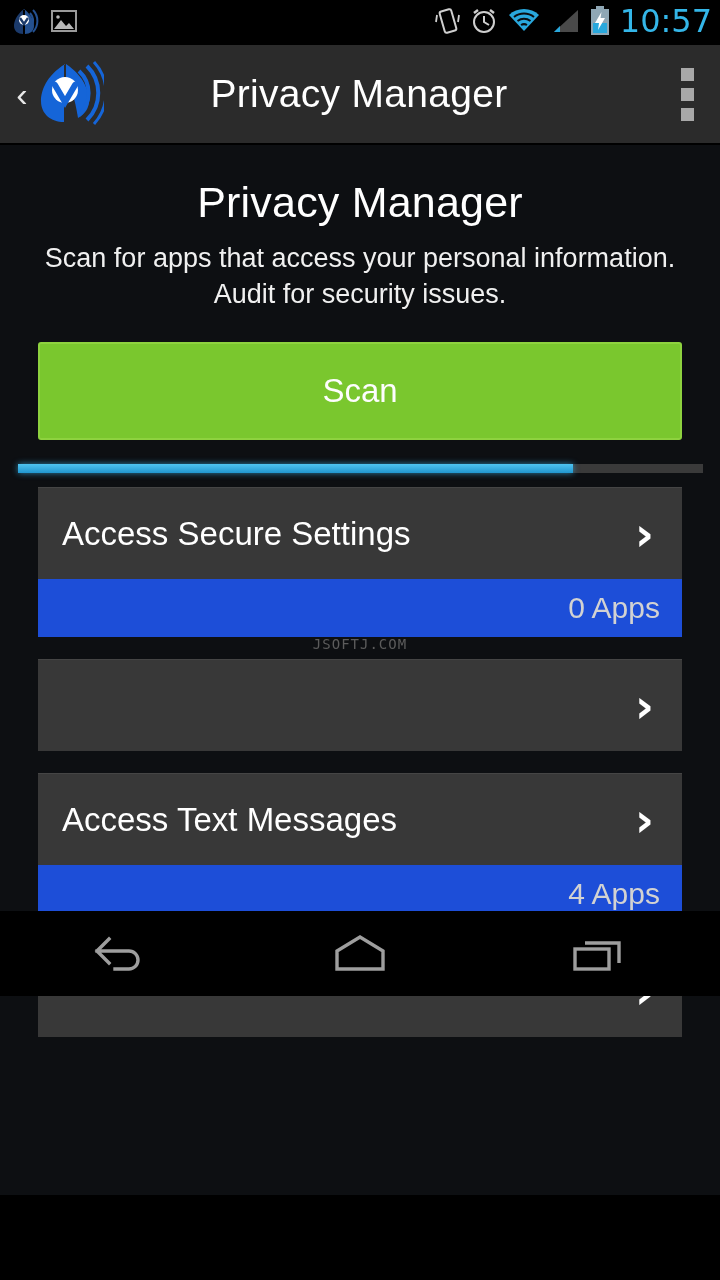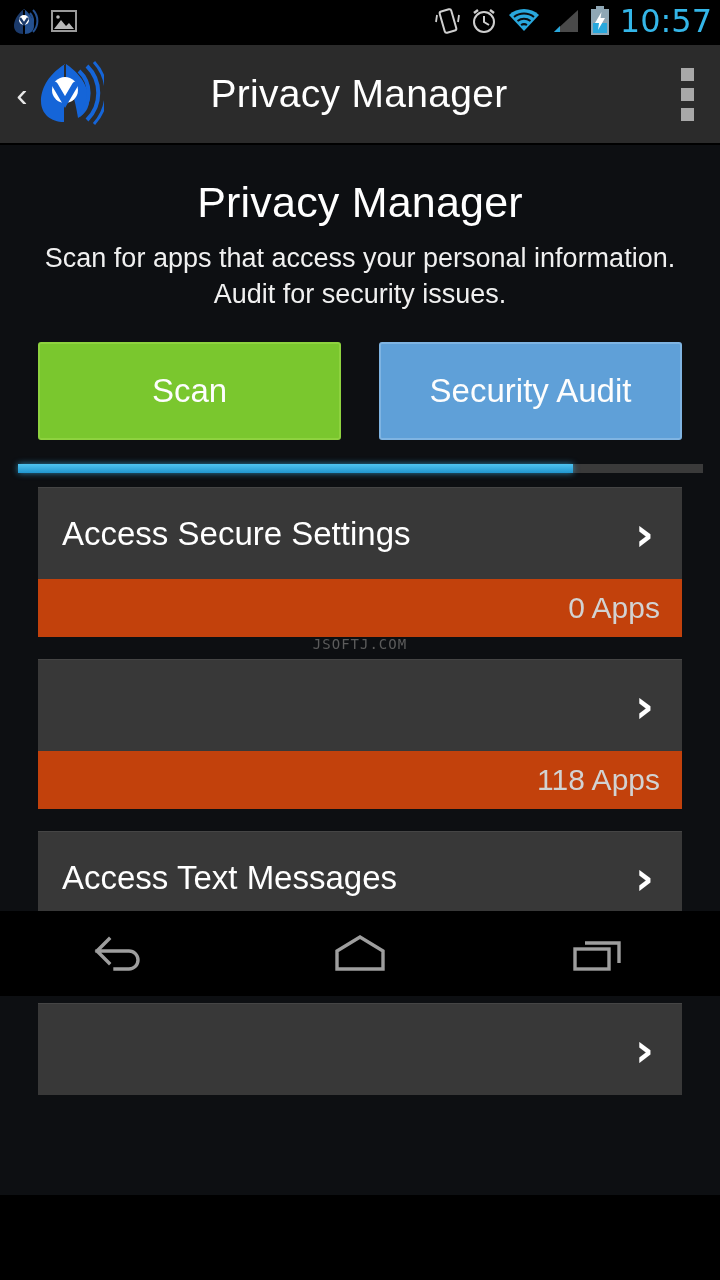--- a/index.html
+++ b/index.html
@@ -76,21 +76,21 @@
     position:relative; background:#383838; height:92px;
     display:flex; align-items:center; padding:8px 24px;
     border-top:1px solid #454545;
   }
   .card-label { color:#fff; font-size:33px; font-weight:400; }
   .card-chevron {
     margin-left:auto; color:#fff; font-size:46px; font-weight:700;
     line-height:1; padding-right:4px; font-family:"DejaVu Sans", sans-serif;
   }
   .card-sub {
-    background:#c2410c; height:58px; display:flex; align-items:center;
+    background:#1d4ed8; height:58px; display:flex; align-items:center;
     justify-content:flex-end; padding-right:22px;
   }
   .card-count { color:#d2d2d2; font-size:30px; }
 
   .watermark {
     position:absolute; left:0; right:0; bottom:-10px; text-align:center;
     color:#5c5c5c; font-size:14px; font-family:"DejaVu Sans Mono", monospace;
     letter-spacing:1px; pointer-events:none; z-index:5;
   }
 
@@ -192,21 +192,20 @@
     </div>
   </div>
 
   <div class="content">
 
     <div class="hero-title">Privacy Manager</div>
     <div class="hero-sub">Scan for apps that access your personal information. Audit for security issues.</div>
 
     <div class="btn-row">
       <div class="btn btn-scan">Scan</div>
-      <div class="btn btn-audit">Security Audit</div>
     </div>
 
     <div class="progress-wrap">
       <div class="progress-track">
         <div class="progress-fill" id="pfill" style="width: 81%;"></div>
       </div>
     </div>
 
 
     <div class="list" id="permission-list">
@@ -216,23 +215,20 @@
             <span class="card-chevron">›</span>
           </div>
           <div class="card-sub">
             <span class="card-count">0 Apps</span>
           </div>
         </div>
         <div class="card">
           <div class="card-main">
             <span class="card-chevron">›</span>
           </div>
-          <div class="card-sub">
-            <span class="card-count">118 Apps</span>
-          </div>
         </div>
         <div class="card">
           <div class="card-main">
             <span class="card-label">Access Text Messages</span>
             <span class="card-chevron">›</span>
           </div>
           <div class="card-sub">
             <span class="card-count">4 Apps</span>
           </div>
         </div>

